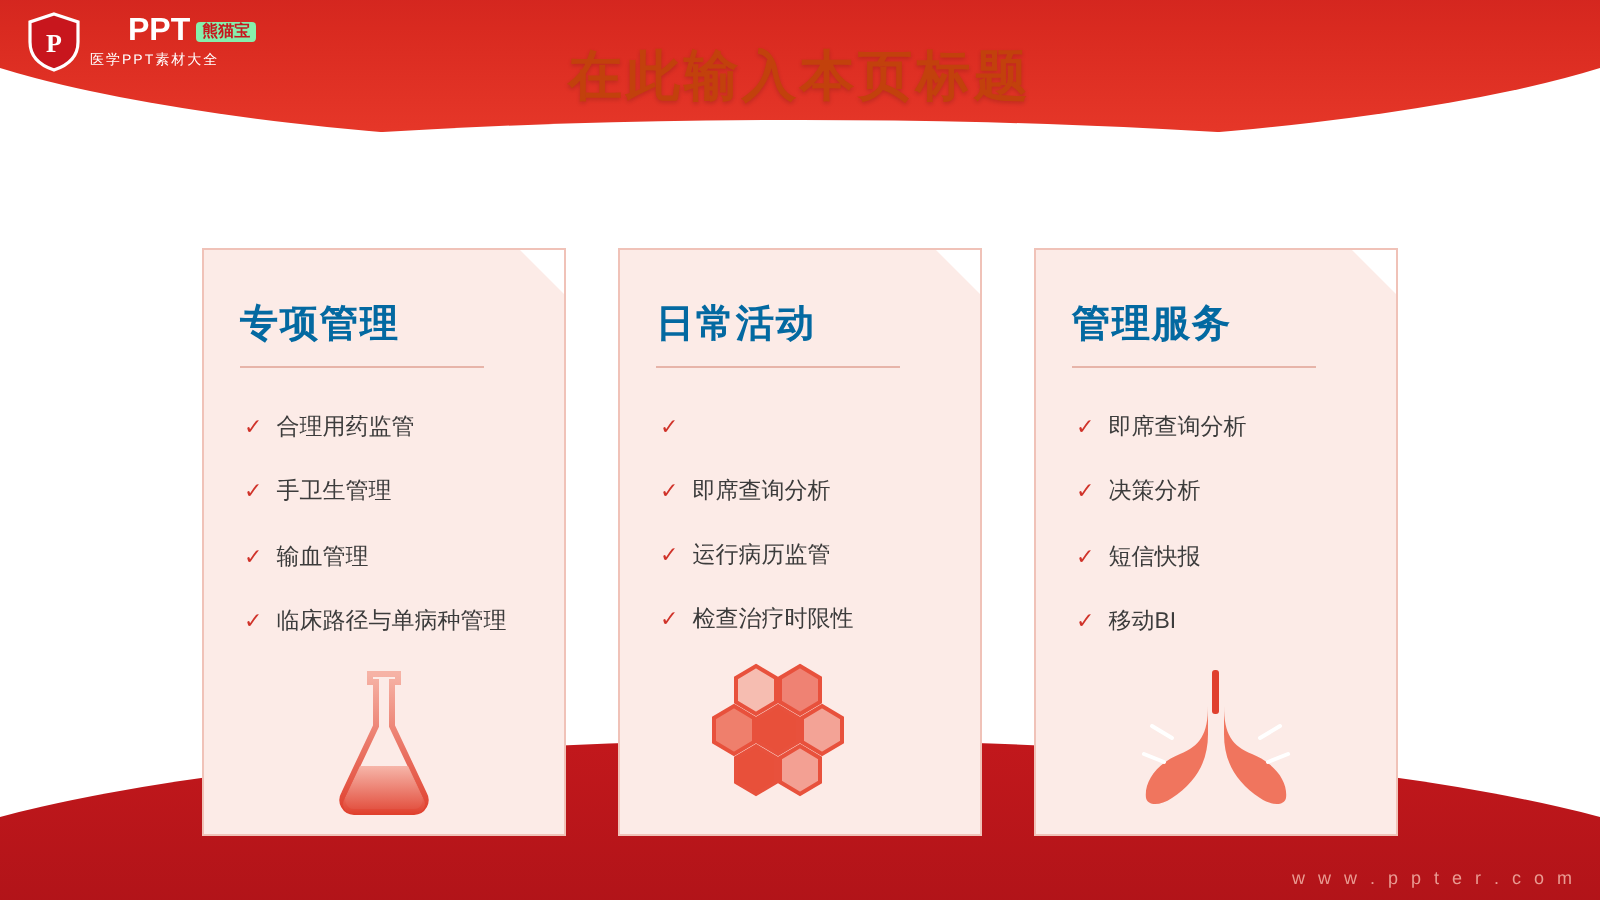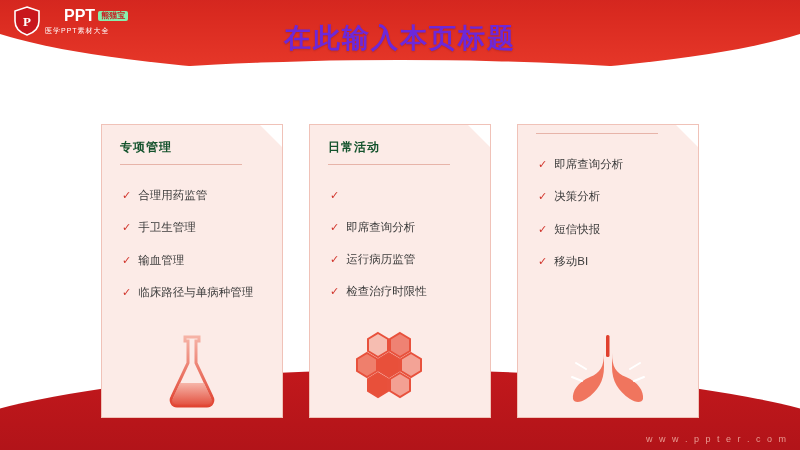--- a/index.html
+++ b/index.html
@@ -72,21 +72,21 @@
     font-size: 7px;
     letter-spacing: 1px;
     margin-top: 3px;
   }
 
   
   .slide-title {
     position: absolute;
     top: 20px; left: 0; width: 800px;
     text-align: center;
-    color: #6d28d9;
+    color: #c2410c;
     font-size: 27px;
     font-weight: bold;
     letter-spacing: 2px;
     z-index: 5;
     text-shadow: 0 1px 2px rgba(0,0,0,.15);
   }
 
   
   .footer-band {
     position: absolute;
@@ -133,23 +133,23 @@
     overflow: hidden;
   }
   .card .fold {
     position: absolute;
     top: 0; right: 0;
     width: 0; height: 0;
     border-top: 22px solid #ffffff;
     border-left: 22px solid transparent;
   }
   .card-title {
-    margin: 14px 0 0 18px;
-    color: #14532d;
-    font-size: 12px;
+    margin: 24px 0 0 18px;
+    color: #0369a1;
+    font-size: 19px;
     font-weight: bold;
     letter-spacing: 1px;
   }
   .card-rule {
     margin: 8px 0 0 18px;
     width: 122px;
     height: 1px;
     background: #e7b4a9;
   }
   .card-list {
@@ -280,20 +280,21 @@
             <polygon points="57,22 67,28 67,40 57,46 47,40 47,28" fill="#f3a396"></polygon>
             <polygon points="24,42 34,48 34,60 24,66 14,60 14,48" fill="#e8503a"></polygon>
             <polygon points="46,42 56,48 56,60 46,66 36,60 36,48" fill="#f3a093"></polygon>
           </g>
         </svg>
       </div>
     </div>
 
     <div class="card">
       <div class="fold"></div>
+      <div class="card-title">管理服务</div>
       <div class="card-rule"></div>
       <ul class="card-list">
         <li>
             <span class="check">✓</span>
             <span>即席查询分析</span>
           </li>
         <li>
             <span class="check">✓</span>
             <span>决策分析</span>
           </li>

